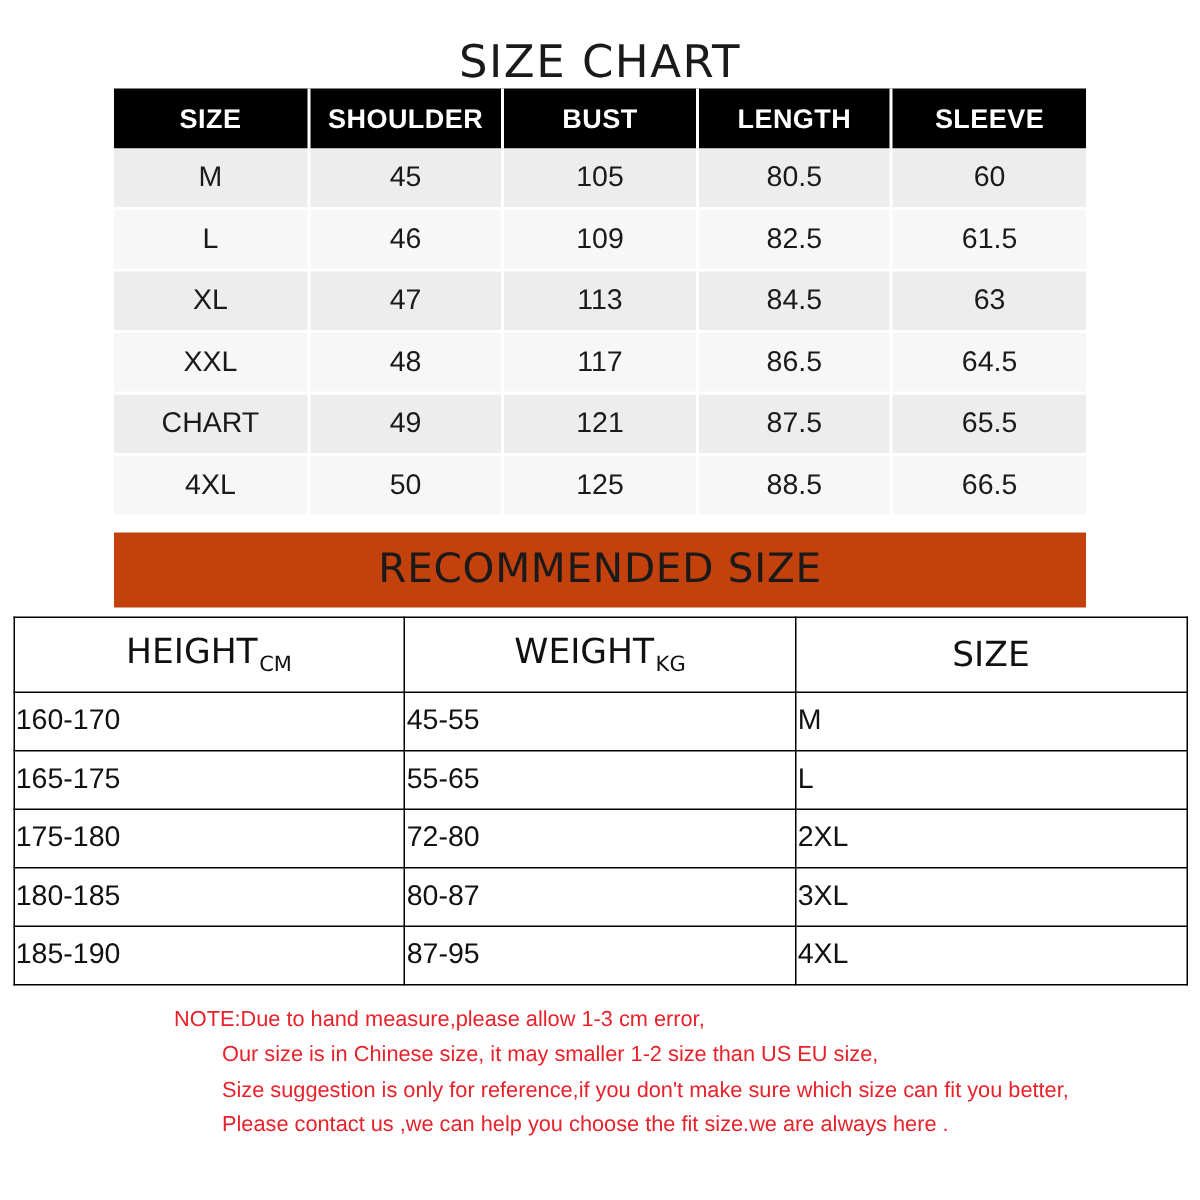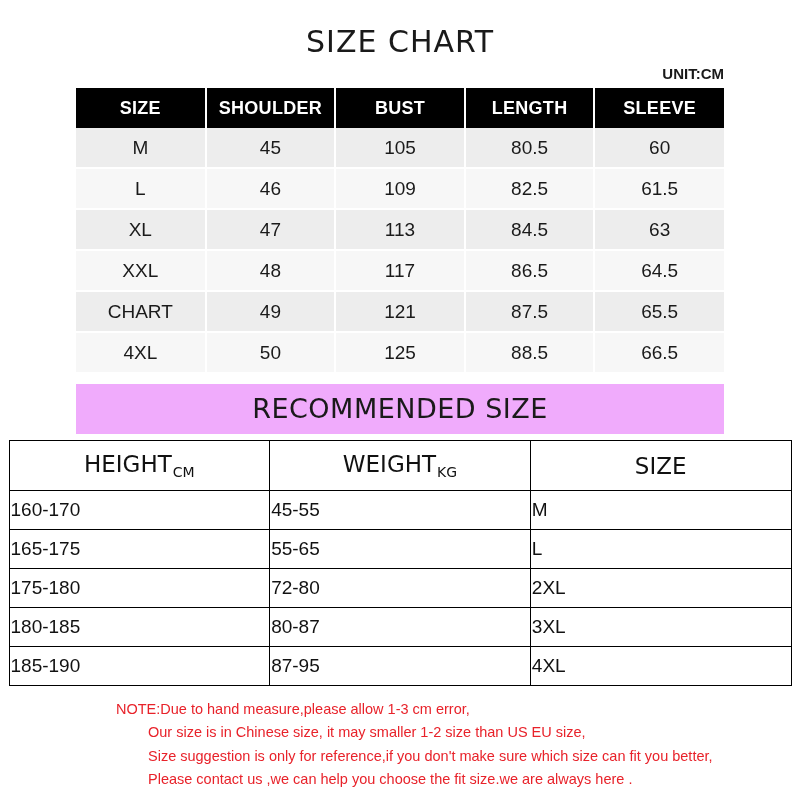--- a/index.html
+++ b/index.html
@@ -68,21 +68,21 @@
     color: #1a1a1a;
   }
   .size-table td:last-child { border-right: none; }
   .size-table tbody tr:nth-child(odd) td { background: #ededed; }
   .size-table tbody tr:nth-child(even) td { background: #f7f7f7; }
 
   
   .rec-banner {
     width: 648px;
     margin: 10px auto 0 auto;
-    background: #f0abfc;
+    background: #c2410c;
     text-align: center;
     font-size: 27px;
     letter-spacing: 0.5px;
     padding: 9px 0 10px 0;
     color: #1a1a1a;
     font-family: "DejaVu Sans", sans-serif;
   }
 
   
   .rec-table {
@@ -128,21 +128,20 @@
   .notes .line-first { margin-left: 0; }
   .notes .line { margin-left: 32px; }
 </style>
 </head>
 <body>
 
 <div class="page">
 
   <div class="title">SIZE CHART</div>
 
-  <div class="unit-row">UNIT:CM</div>
 
   <table class="size-table">
     <thead>
       <tr>
         <th>SIZE</th>
         <th>SHOULDER</th>
         <th>BUST</th>
         <th>LENGTH</th>
         <th>SLEEVE</th>
       </tr>

